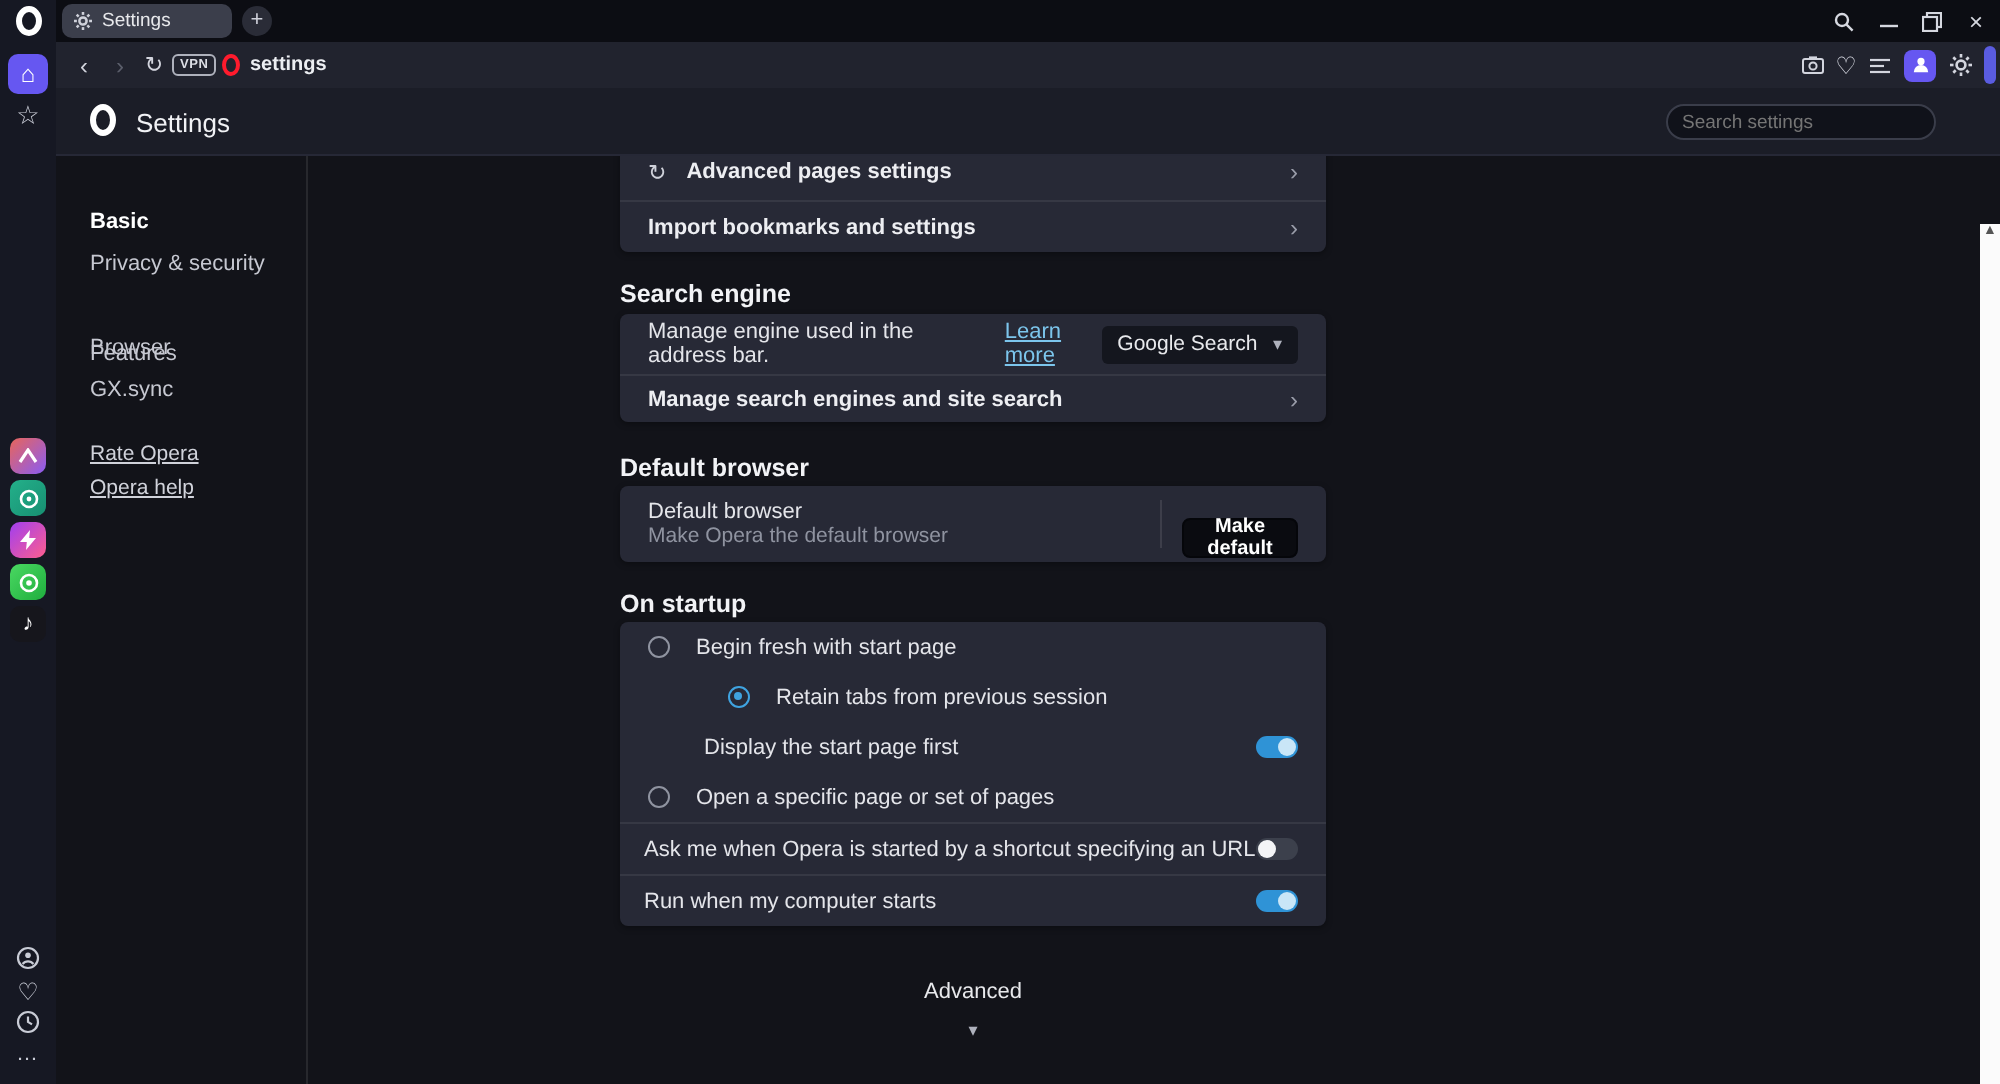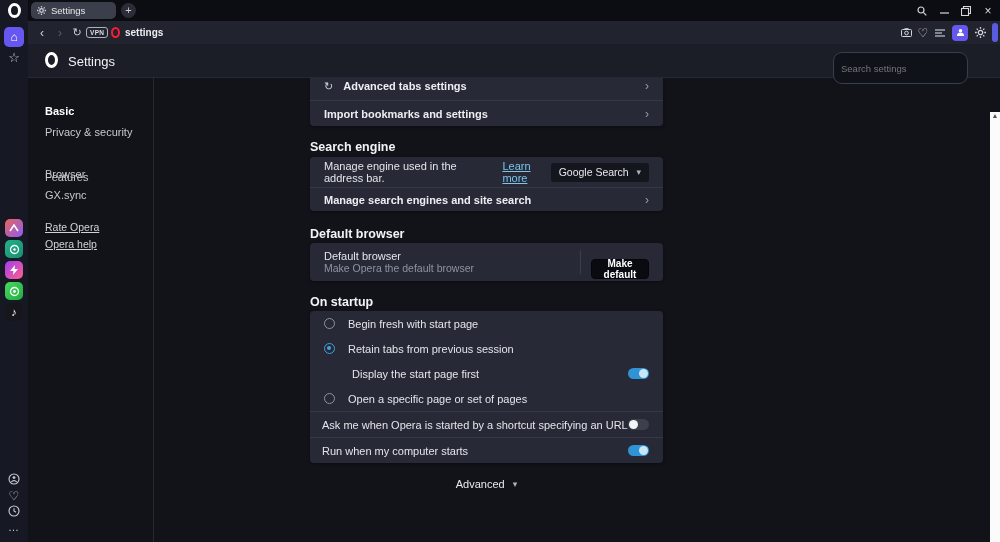--- a/index.html
+++ b/index.html
@@ -28,21 +28,21 @@
   .o-fav { width:9px; height:11px; border:2.5px solid #ff1b2d; border-radius:50%; }
   .url { font-size:10px; font-weight:bold; color:#eceef2; }
   .profile-btn { background:#6657f1; border-radius:4px; width:16px; height:16px; color:#fff; display:flex; align-items:center; justify-content:center; }
   .accent-bar { position:absolute; right:2px; top:2px; width:6px; height:19px; border-radius:3px; background:#5a5ce0; }
 
   
   #page { position:absolute; left:28px; top:44px; right:0; bottom:0; background:#121319; }
   #page-hdr { position:absolute; left:0; top:0; right:0; height:34px; background:#1b1d27; border-bottom:1px solid #262836; }
   .pg-logo { position:absolute; left:17px; top:8px; width:13px; height:16px; border:3.5px solid #fff; border-radius:50%; }
   .pg-title { position:absolute; left:40px; top:10px; font-size:13px; color:#f1f2f5; }
-  .search-pill { position:absolute; right:32px; top:8px; width:135px; height:32px; background:#10121a; border:1px solid #3a3d4a; border-radius:9px; display:flex; align-items:center; padding:0 7px; }
+  .search-pill { position:absolute; right:32px; top:8px; width:135px; height:18px; background:#10121a; border:1px solid #3a3d4a; border-radius:9px; display:flex; align-items:center; padding:0 7px; }
   .search-pill input { flex:1; background:transparent; border:none; outline:none; color:#aeb1bc; font-size:9.5px; }
 
   #page-body { position:absolute; left:0; top:34px; right:0; bottom:0; overflow:hidden; }
   .vdiv { position:absolute; left:125px; top:0; bottom:0; width:1px; background:rgba(255,255,255,.09); }
 
   
   .nav-item { position:absolute; left:17px; font-size:11px; color:#c6c8d1; cursor:pointer; }
   .nav-item.sel { color:#fff; font-weight:bold; }
   .nav-link { position:absolute; left:17px; font-size:10.5px; color:#d0d2da; text-decoration:underline; cursor:pointer; }
 
@@ -248,21 +248,21 @@
     <div class="nav-item" style="top:111px;">GX.sync</div>
     <div class="nav-link" style="top:143px;">Rate Opera</div>
     <div class="nav-link" style="top:160px;">Opera help</div>
     <div class="vdiv"></div>
 
     <div id="content">
 
       <div class="card" style="top:-6px;">
         <div class="crow" style="height:28px;">
           <span style="margin-right:10px; font-size:11px; color:#cfd1da;">↻</span>
-          <span class="bold11 grow">Advanced tabs settings</span>
+          <span class="bold11 grow">Advanced pages settings</span>
           <span class="chev">›</span>
         </div>
         <div class="crow" style="height:26px;">
           <span class="bold11 grow">Import bookmarks and settings</span>
           <span class="chev">›</span>
         </div>
       </div>
 
       <div class="sec-h" style="top:62px;">Search engine</div>
       <div class="card" style="top:79px;">
@@ -292,21 +292,21 @@
           <button class="dark-btn">Make default</button>
         </div>
       </div>
 
       <div class="sec-h" style="top:217px;">On startup</div>
       <div class="card" style="top:233px;">
         <div class="crow" style="height:25px;">
           <span class="radio"></span>
           <span class="t11 grow">Begin fresh with start page</span>
         </div>
-        <div class="crow" style="height:25px; border-top:none;">
+        <div class="crow" style="height:25px; border-top:none;margin-left:40px;">
           <span class="radio on"></span>
           <span class="t11 grow">Retain tabs from previous session</span>
         </div>
         <div class="crow" style="height:25px; border-top:none; padding-left:42px;">
           <span class="t11 grow">Display the start page first</span>
           <span class="toggle on">
               <span class="knob"></span>
             </span>
         </div>
         <div class="crow" style="height:25px; border-top:none;">
@@ -320,21 +320,21 @@
             </span>
         </div>
         <div class="crow" style="height:26px; padding-left:12px;">
           <span class="t11 grow">Run when my computer starts</span>
           <span class="toggle on">
               <span class="knob"></span>
             </span>
         </div>
       </div>
 
-      <div class="adv-btn" style="top:400px;">
+      <div class="adv-btn" style="top:412px;flex-direction:column;">
         <span>Advanced</span>
         <span style="font-size:9px; color:#aeb1bc;">▾</span>
       </div>
     </div>
 
     <div id="sbar">
       <div class="up">▲</div>
     </div>
   </div>
 </div>

